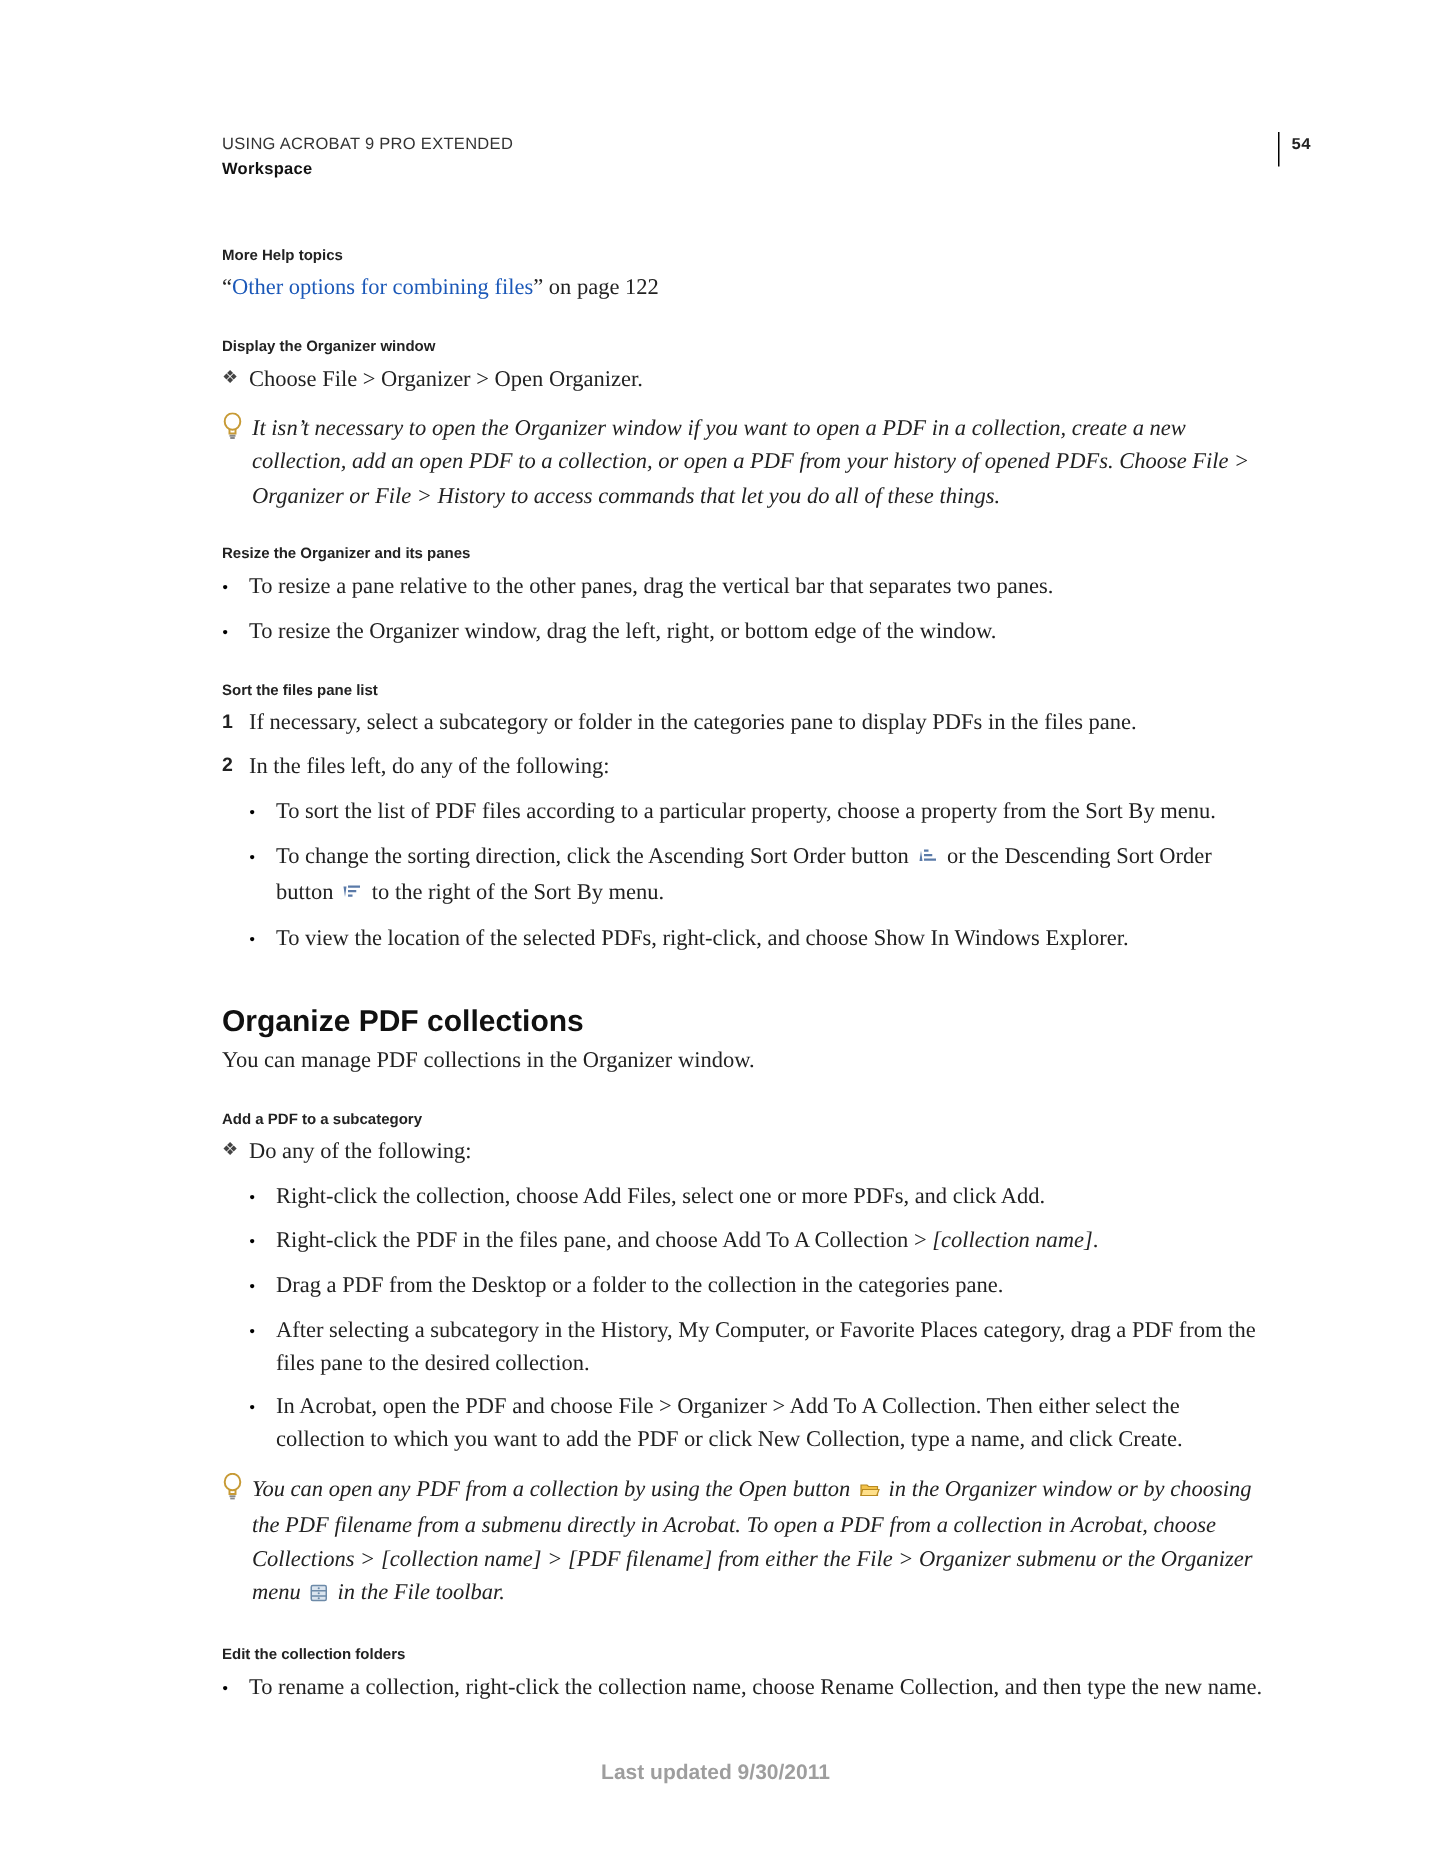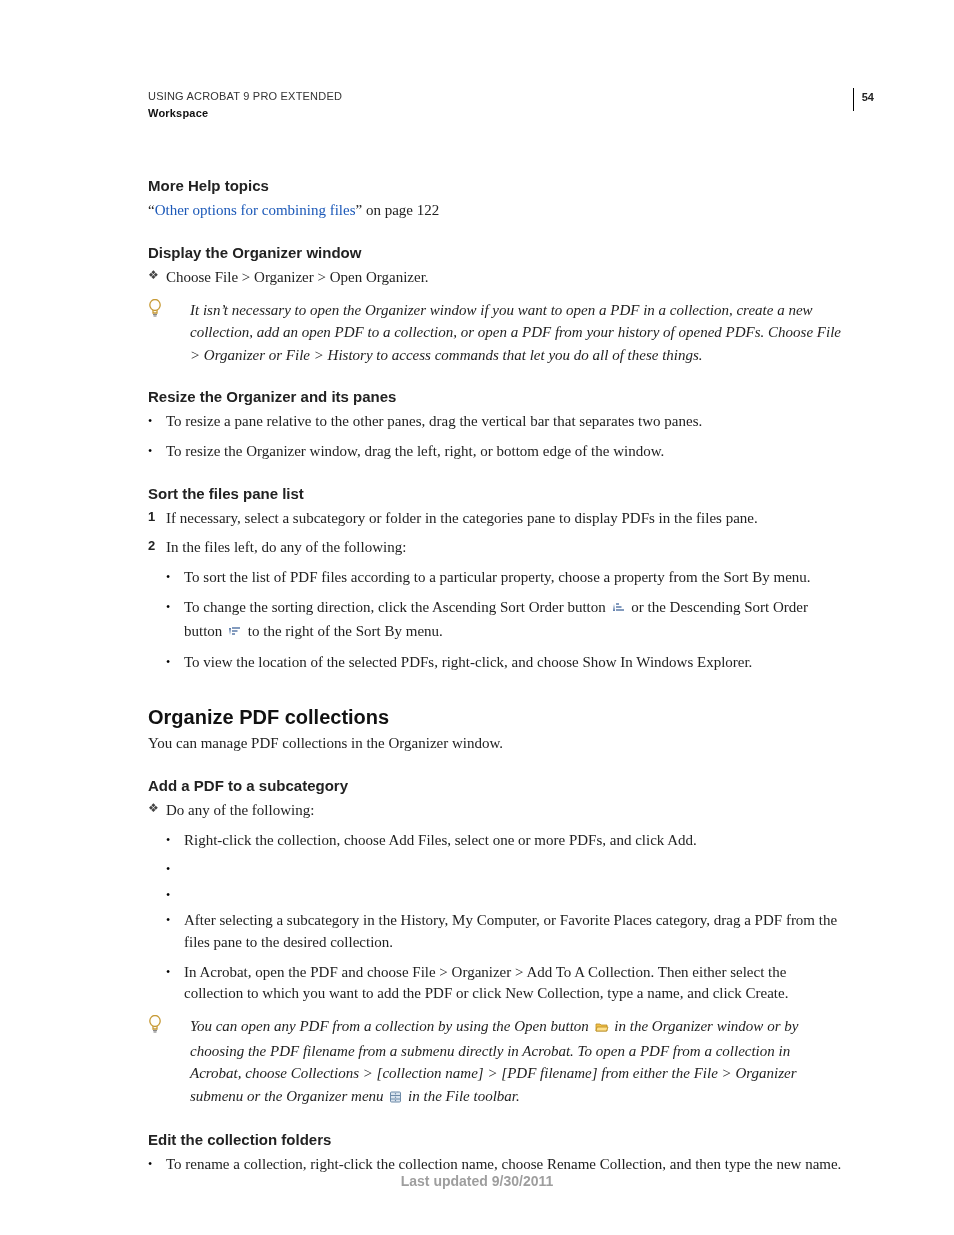--- a/index.html
+++ b/index.html
@@ -14,42 +14,42 @@
     width: 954px;
     min-height: 1235px;
     padding: 88px 110px 30px 148px;
     box-sizing: border-box;
     position: relative;
   }
   .header-block {
     display: flex;
     justify-content: space-between;
     align-items: flex-start;
-    margin-bottom: 56px;
+    margin-bottom: 44px;
   }
   .header-left {
     font-family: "Myriad Pro", Arial, Helvetica, sans-serif;
     font-size: 11px;
     line-height: 1.5;
     letter-spacing: 0.2px;
   }
   .header-line1 { color: #333; }
   .header-line2 { font-weight: bold; color: #111; }
   .page-number-box {
     border-left: 1.5px solid #000;
     padding: 3px 0 8px 8px;
-    font-family: Liberation Sans, sans-serif;
+    font-family: Liberation Mono, monospace;
     font-size: 11px;
     font-weight: bold;
     margin-right: -30px;
     text-align: center;
   }
   h3.subhead {
     font-family: "Myriad Pro", Arial, Helvetica, sans-serif;
-    font-size: 15px;
+    font-size: 10px;
     font-weight: bold;
     color: #222;
     margin: 22px 0 6px 0;
   }
   h2.section-title {
     font-family: "Myriad Pro", Arial, Helvetica, sans-serif;
     font-size: 20px;
     font-weight: bold;
     color: #111;
     margin: 32px 0 0 0;
@@ -78,21 +78,20 @@
     font-weight: bold;
     font-family: "Myriad Pro", Arial, Helvetica, sans-serif;
     font-size: 13px;
   }
   .indent-sub { margin-left: 18px; }
   .tip-block {
     display: flex;
     margin: 10px 0 10px 0;
     font-style: italic;
     line-height: 1.5;
-    gap: 22px;
   }
   .tip-bulb {
     flex: 0 0 20px;
     font-style: normal;
   }
   .inline-icon {
     display: inline-block;
     vertical-align: -2px;
     margin: 0 2px;
   }
@@ -195,23 +194,25 @@
   <div class="bullet-clover">
     <div class="marker">❖</div>
     <div>Do any of the following:</div>
   </div>
   <div class="bullet-dot indent-sub">
     <div class="marker">•</div>
     <div>Right-click the collection, choose Add Files, select one or more PDFs, and click Add.</div>
   </div>
   <div class="bullet-dot indent-sub">
     <div class="marker">•</div>
-  </div>
-  <div class="bullet-dot indent-sub">
-    <div class="marker">•</div>
+    <div><span>Right-click the PDF in the files pane, and choose Add To A Collection &gt; </span><span class="italic">[collection name]</span><span>.</span></div>
+  </div>
+  <div class="bullet-dot indent-sub">
+    <div class="marker">•</div>
+    <div>Drag a PDF from the Desktop or a folder to the collection in the categories pane.</div>
   </div>
   <div class="bullet-dot indent-sub">
     <div class="marker">•</div>
     <div>After selecting a subcategory in the History, My Computer, or Favorite Places category, drag a PDF from the files pane to the desired collection.</div>
   </div>
   <div class="bullet-dot indent-sub">
     <div class="marker">•</div>
     <div>In Acrobat, open the PDF and choose File &gt; Organizer &gt; Add To A Collection. Then either select the collection to which you want to add the PDF or click New Collection, type a name, and click Create.</div>
   </div>
   <div class="tip-block">

